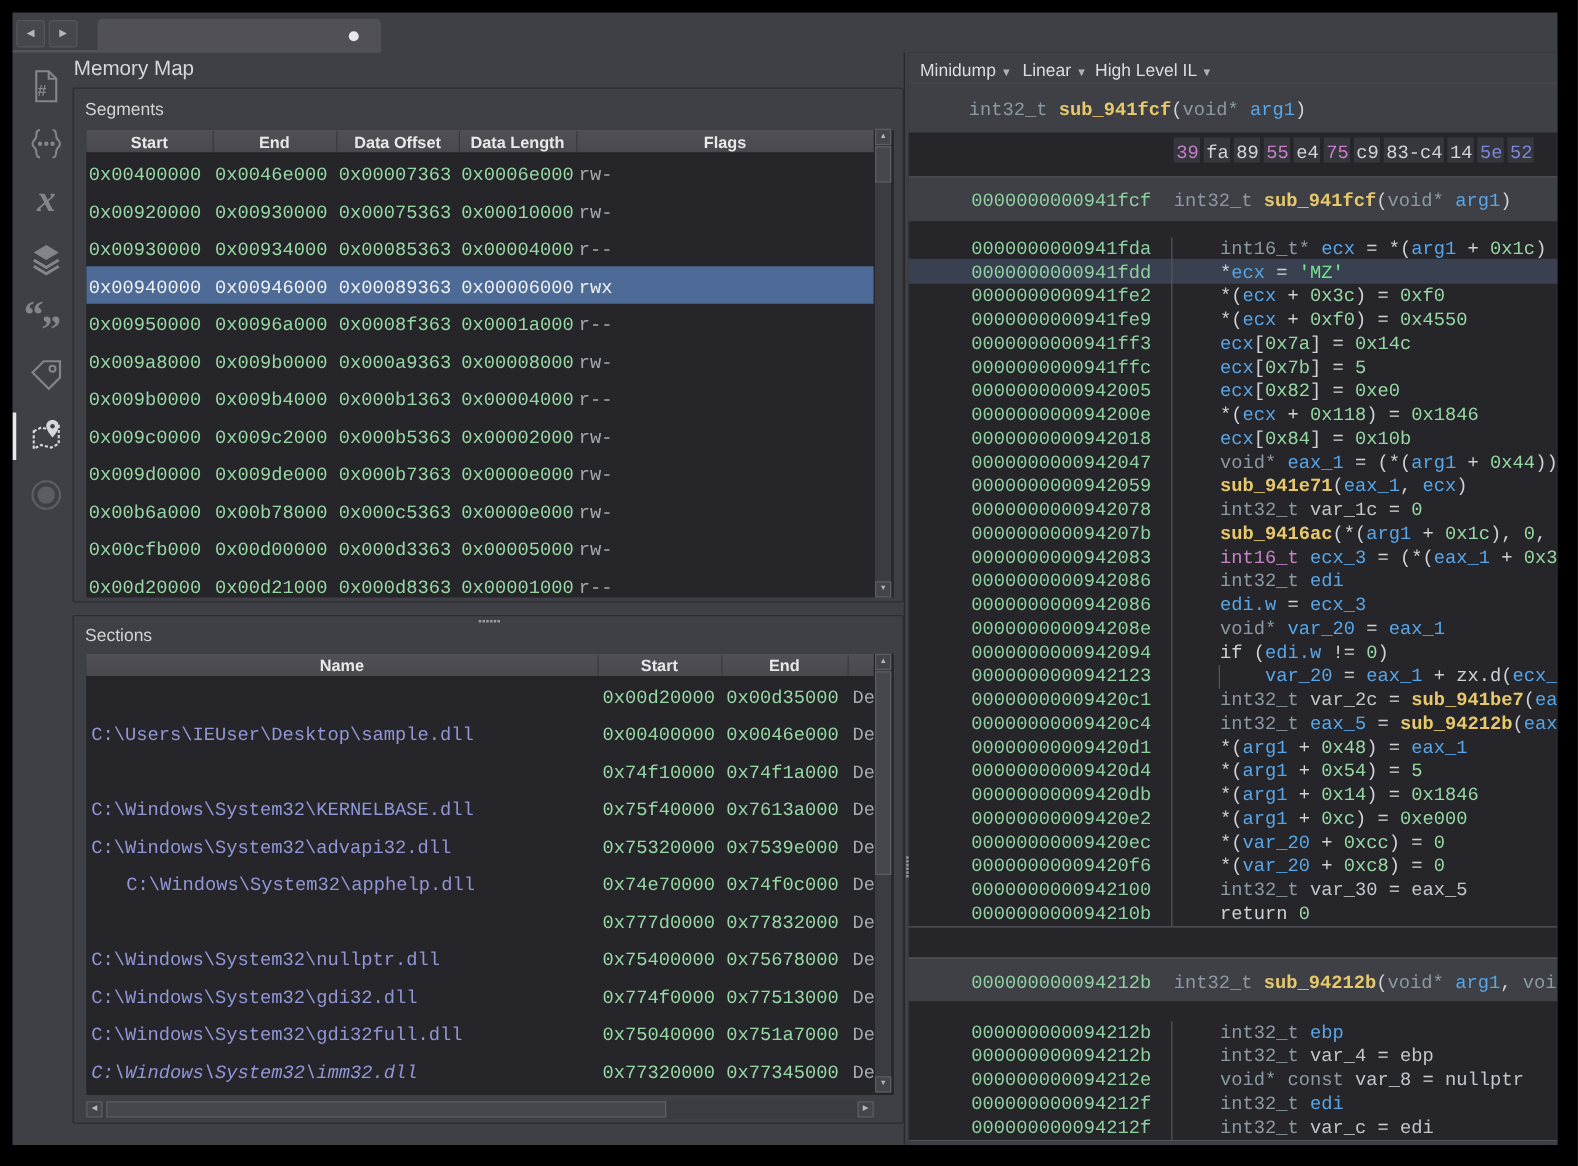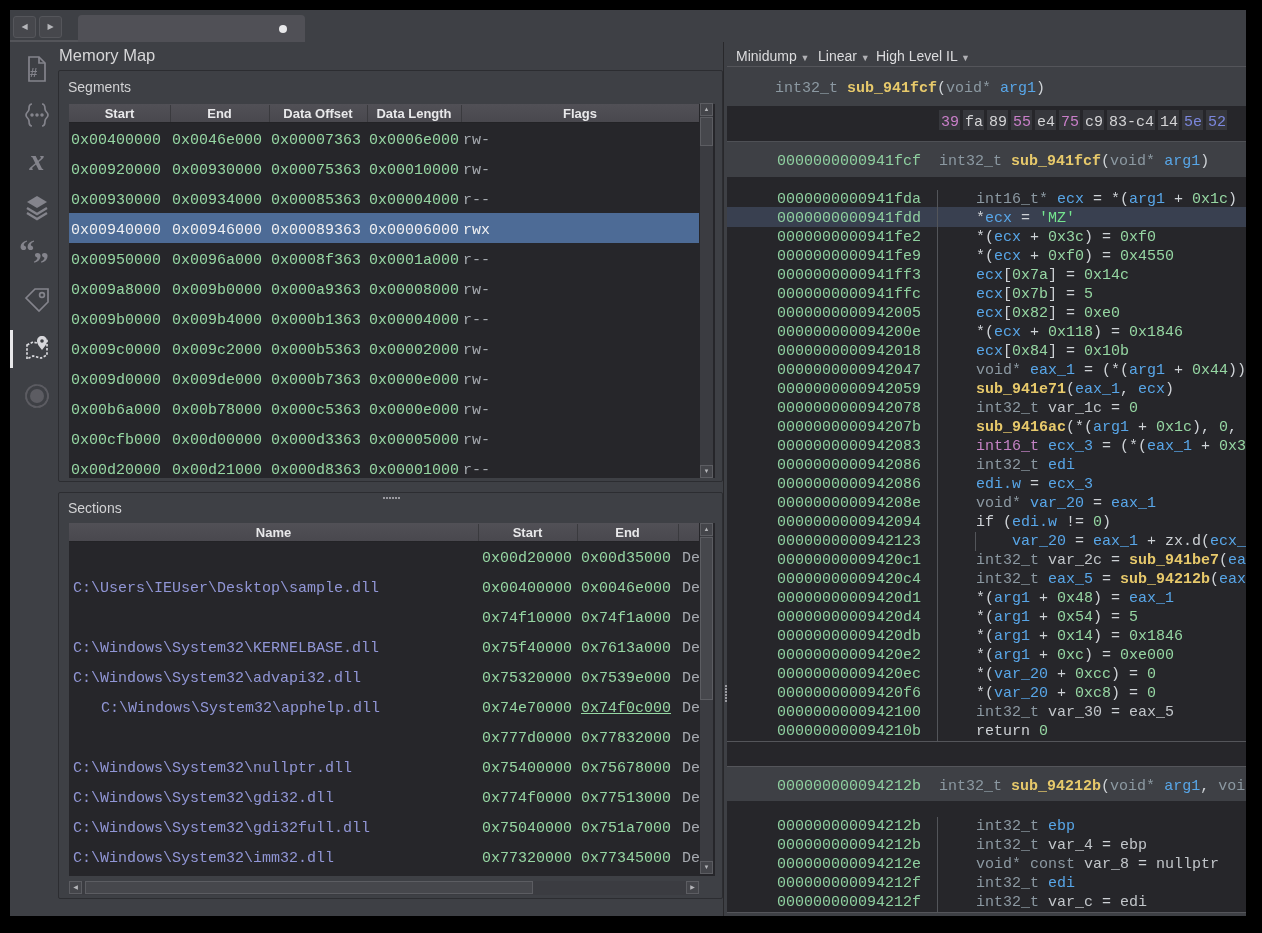--- a/index.html
+++ b/index.html
@@ -93,26 +93,26 @@
     <div class="abs" style="left:567px;top:513px;width:101px;height:19px;color:#e8e8ea;font-size:13px;font-weight:bold;text-align:center;line-height:19px;">End</div>
     <div class="abs" style="left:567px;top:514px;width:1px;height:17px;background:#3a3a3e;"></div>
     <div class="abs" style="left:668px;top:513px;width:21px;height:19px;color:#e8e8ea;font-size:13px;font-weight:bold;text-align:center;line-height:19px;"></div>
     <div class="abs" style="left:668px;top:514px;width:1px;height:17px;background:#3a3a3e;"></div>
 <div class="abs" style="left:59px;top:532px;width:630px;height:334px;overflow:hidden;">
       <div class="abs mono" style="left:0;top:0px;width:630px;height:30px;line-height:34px;"><span class="abs" style="left:413px;color:#96d7a3;">0x00d20000</span><span class="abs" style="left:512px;color:#96d7a3;">0x00d35000</span><span class="abs" style="left:613px;color:#a6aab0;">De</span></div>
       <div class="abs mono" style="left:0;top:30px;width:515px;height:30px;line-height:34px;"><span class="abs" style="left:4px;color:#9196d6;">C:\Users\IEUser\Desktop\sample.dll</span><span class="abs" style="left:413px;color:#96d7a3;">0x00400000</span><span class="abs" style="left:512px;color:#96d7a3;">0x0046e000</span><span class="abs" style="left:613px;color:#a6aab0;">De</span></div>
       <div class="abs mono" style="left:0;top:60px;width:630px;height:30px;line-height:34px;"><span class="abs" style="left:413px;color:#96d7a3;">0x74f10000</span><span class="abs" style="left:512px;color:#96d7a3;">0x74f1a000</span><span class="abs" style="left:613px;color:#a6aab0;">De</span></div>
       <div class="abs mono" style="left:0;top:90px;width:579px;height:30px;line-height:34px;"><span class="abs" style="left:4px;color:#9196d6;">C:\Windows\System32\KERNELBASE.dll</span><span class="abs" style="left:413px;color:#96d7a3;">0x75f40000</span><span class="abs" style="left:512px;color:#96d7a3;">0x7613a000</span><span class="abs" style="left:613px;color:#a6aab0;">De</span></div>
       <div class="abs mono" style="left:0;top:120px;width:630px;height:30px;line-height:34px;"><span class="abs" style="left:4px;color:#9196d6;">C:\Windows\System32\advapi32.dll</span><span class="abs" style="left:413px;color:#96d7a3;">0x75320000</span><span class="abs" style="left:512px;color:#96d7a3;">0x7539e000</span><span class="abs" style="left:613px;color:#a6aab0;">De</span></div>
-      <div class="abs mono" style="left:0;top:150px;width:630px;height:30px;line-height:34px;"><span class="abs" style="left:4px;color:#9196d6;margin-left:28px;">C:\Windows\System32\apphelp.dll</span><span class="abs" style="left:413px;color:#96d7a3;">0x74e70000</span><span class="abs" style="left:512px;color:#96d7a3;text-decoration:underline;">0x74f0c000</span><span class="abs" style="left:613px;color:#a6aab0;">De</span></div>
+      <div class="abs mono" style="left:0;top:150px;width:630px;height:30px;line-height:34px;"><span class="abs" style="left:4px;color:#9196d6;margin-left:28px;">C:\Windows\System32\apphelp.dll</span><span class="abs" style="left:413px;color:#96d7a3;">0x74e70000</span><span class="abs" style="left:512px;color:#96d7a3;">0x74f0c000</span><span class="abs" style="left:613px;color:#a6aab0;">De</span></div>
       <div class="abs mono" style="left:0;top:180px;width:630px;height:30px;line-height:34px;"><span class="abs" style="left:413px;color:#96d7a3;">0x777d0000</span><span class="abs" style="left:512px;color:#96d7a3;">0x77832000</span><span class="abs" style="left:613px;color:#a6aab0;">De</span></div>
       <div class="abs mono" style="left:0;top:210px;width:630px;height:30px;line-height:34px;"><span class="abs" style="left:4px;color:#9196d6;">C:\Windows\System32\nullptr.dll</span><span class="abs" style="left:413px;color:#96d7a3;">0x75400000</span><span class="abs" style="left:512px;color:#96d7a3;">0x75678000</span><span class="abs" style="left:613px;color:#a6aab0;">De</span></div>
       <div class="abs mono" style="left:0;top:240px;width:630px;height:30px;line-height:34px;"><span class="abs" style="left:4px;color:#9196d6;">C:\Windows\System32\gdi32.dll</span><span class="abs" style="left:413px;color:#96d7a3;">0x774f0000</span><span class="abs" style="left:512px;color:#96d7a3;">0x77513000</span><span class="abs" style="left:613px;color:#a6aab0;">De</span></div>
       <div class="abs mono" style="left:0;top:270px;width:630px;height:30px;line-height:34px;"><span class="abs" style="left:4px;color:#9196d6;">C:\Windows\System32\gdi32full.dll</span><span class="abs" style="left:413px;color:#96d7a3;">0x75040000</span><span class="abs" style="left:512px;color:#96d7a3;">0x751a7000</span><span class="abs" style="left:613px;color:#a6aab0;">De</span></div>
-      <div class="abs mono" style="left:0;top:300px;width:630px;height:30px;line-height:34px;"><span class="abs" style="left:4px;color:#9196d6;">C:\Windows\System32\imm32.dll</span><span class="abs" style="left:413px;color:#96d7a3;">0x77320000</span><span class="abs" style="left:512px;color:#96d7a3;">0x77345000</span><span class="abs" style="left:613px;color:#a6aab0;">De</span></div>
+      <div class="abs mono" style="left:0;top:300px;width:630px;height:30px;line-height:34px;"><span class="abs" style="left:4px;color:#9196d6;font-style:italic;">C:\Windows\System32\imm32.dll</span><span class="abs" style="left:413px;color:#96d7a3;">0x77320000</span><span class="abs" style="left:512px;color:#96d7a3;">0x77345000</span><span class="abs" style="left:613px;color:#a6aab0;">De</span></div>
     </div>
 <div class="abs" style="left:690px;top:513px;width:13px;height:351px;background:#3b3c41;"></div>
     <div class="abs" style="left:690px;top:513px;width:13px;height:13px;background:#44454a;border:1px solid #5c5d62;color:#b5b6ba;font-size:6px;line-height:11px;text-align:center;">▲</div>
     <div class="abs" style="left:690px;top:851px;width:13px;height:13px;background:#44454a;border:1px solid #5c5d62;color:#b5b6ba;font-size:6px;line-height:11px;text-align:center;">▼</div>
     <div class="abs" style="left:690px;top:527px;width:13px;height:163px;background:#46474c;border:1px solid #5c5d62;"></div>
 <div class="abs" style="left:59px;top:871px;width:630px;height:14px;background:#3b3c41;"></div>
 <div class="abs" style="left:59px;top:871px;width:13px;height:13px;background:#44454a;border:1px solid #5c5d62;color:#b5b6ba;font-size:6px;line-height:11px;text-align:center;">◀</div>
 <div class="abs" style="left:676px;top:871px;width:13px;height:13px;background:#44454a;border:1px solid #5c5d62;color:#b5b6ba;font-size:6px;line-height:11px;text-align:center;">▶</div>
 <div class="abs" style="left:75px;top:871px;width:448px;height:13px;background:#46474c;border:1px solid #5c5d62;"></div>
 <div class="abs" style="left:373px;top:895px;width:30px;height:4px;"></div>

